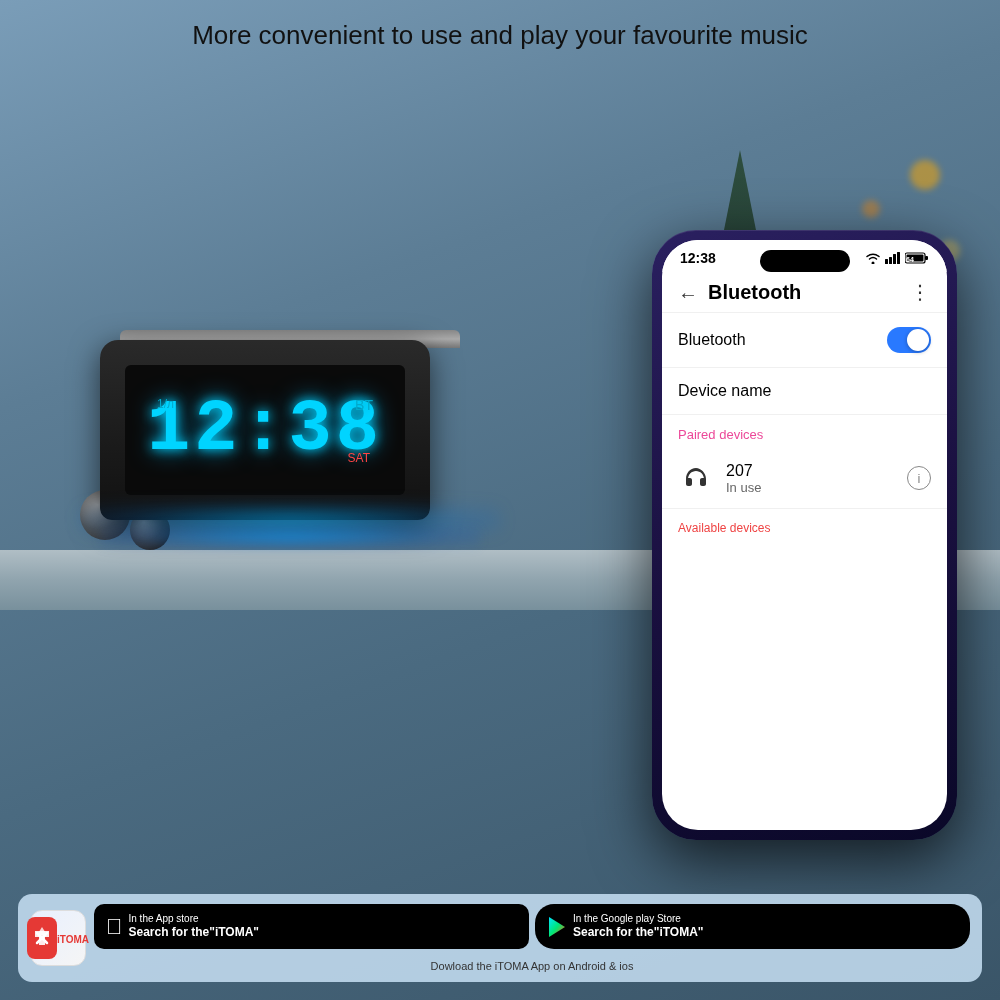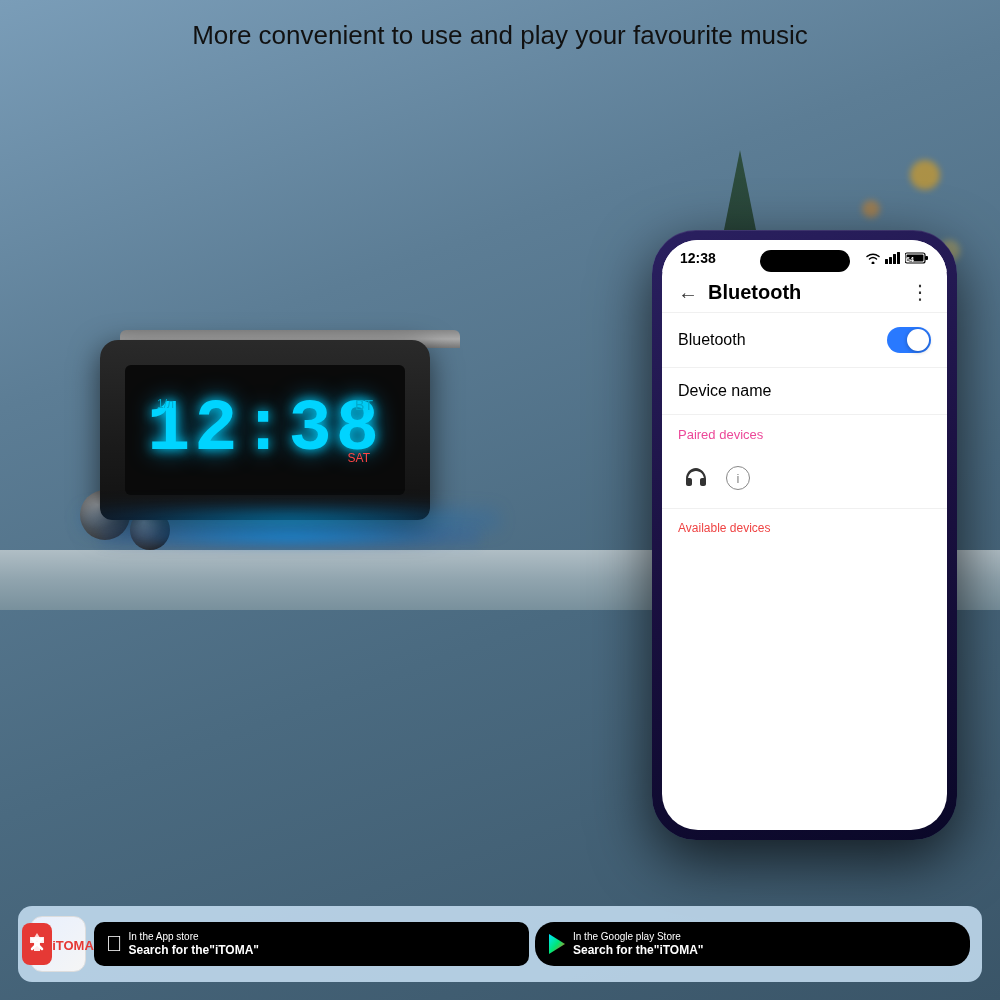--- a/index.html
+++ b/index.html
@@ -542,20 +542,24 @@
       </div>
 
       <div class="section-label">Paired devices</div>
 
       <div class="paired-device-row">
         <div class="headphone-icon">
           <svg width="28" height="28" viewBox="0 0 28 28">
             <path d="M14 4 C8 4 4 9 4 15 L4 20 C4 21.1 4.9 22 6 22 L8 22 C9.1 22 10 21.1 10 20 L10 16 C10 14.9 9.1 14 8 14 L6 14 L6 15 C6 10.6 9.6 7 14 7 C18.4 7 22 10.6 22 15 L22 14 L20 14 C18.9 14 18 14.9 18 16 L18 20 C18 21.1 18.9 22 20 22 L22 22 C23.1 22 24 21.1 24 20 L24 15 C24 9 19 4 14 4 Z" fill="#333"></path>
           </svg>
         </div>
+        <div class="device-info">
+          <div class="device-device-name">207</div>
+          <div class="device-status">In use</div>
+        </div>
         <div class="info-icon">
           <span>i</span>
         </div>
       </div>
 
       <div class="available-section">Available devices</div>
 
       <div style="flex:1;background:#fff;height:200px;"></div>
 
     </div>
@@ -567,21 +571,21 @@
   <div class="itoma-logo">
     <div class="itoma-logo-icon">
 
       <svg width="30" height="30" viewBox="0 0 30 30">
         <path d="M8 8 L22 8 L22 14 L18 14 L18 22 L12 22 L12 14 L8 14 Z" fill="#fff" opacity="0.9"></path>
         <path d="M10 10 L20 20" stroke="#fff" stroke-width="2.5" stroke-linecap="round"></path>
         <path d="M20 10 L10 20" stroke="#fff" stroke-width="2.5" stroke-linecap="round"></path>
         <polygon points="15,4 20,12 10,12" fill="#fff" opacity="0.8"></polygon>
       </svg>
     </div>
-    <div style="font-size:13px;font-weight:700;color:#e53935;text-align:center;margin-top:2px;">iTOMA</div>
+    <div style="font-size:10px;font-weight:700;color:#e53935;text-align:center;margin-top:2px;">iTOMA</div>
   </div>
 
   <div class="app-store-inner">
     <div class="app-store-badges">
 
       <div class="app-badge">
         <span class="apple-icon"></span>
         <div class="app-badge-text">
           <div>In the App store</div>
           <div class="app-badge-title">Search for the"iTOMA"</div>
@@ -600,14 +604,15 @@
             </linearGradient>
           </defs>
         </svg>
         <div class="app-badge-text">
           <div>In the Google play Store</div>
           <div class="app-badge-title">Search for the"iTOMA"</div>
         </div>
       </div>
     </div>
 
+    <div class="download-text">Dowload the iTOMA App on Android &amp; ios</div>
   </div>
 </div>
 
 </body></html>

